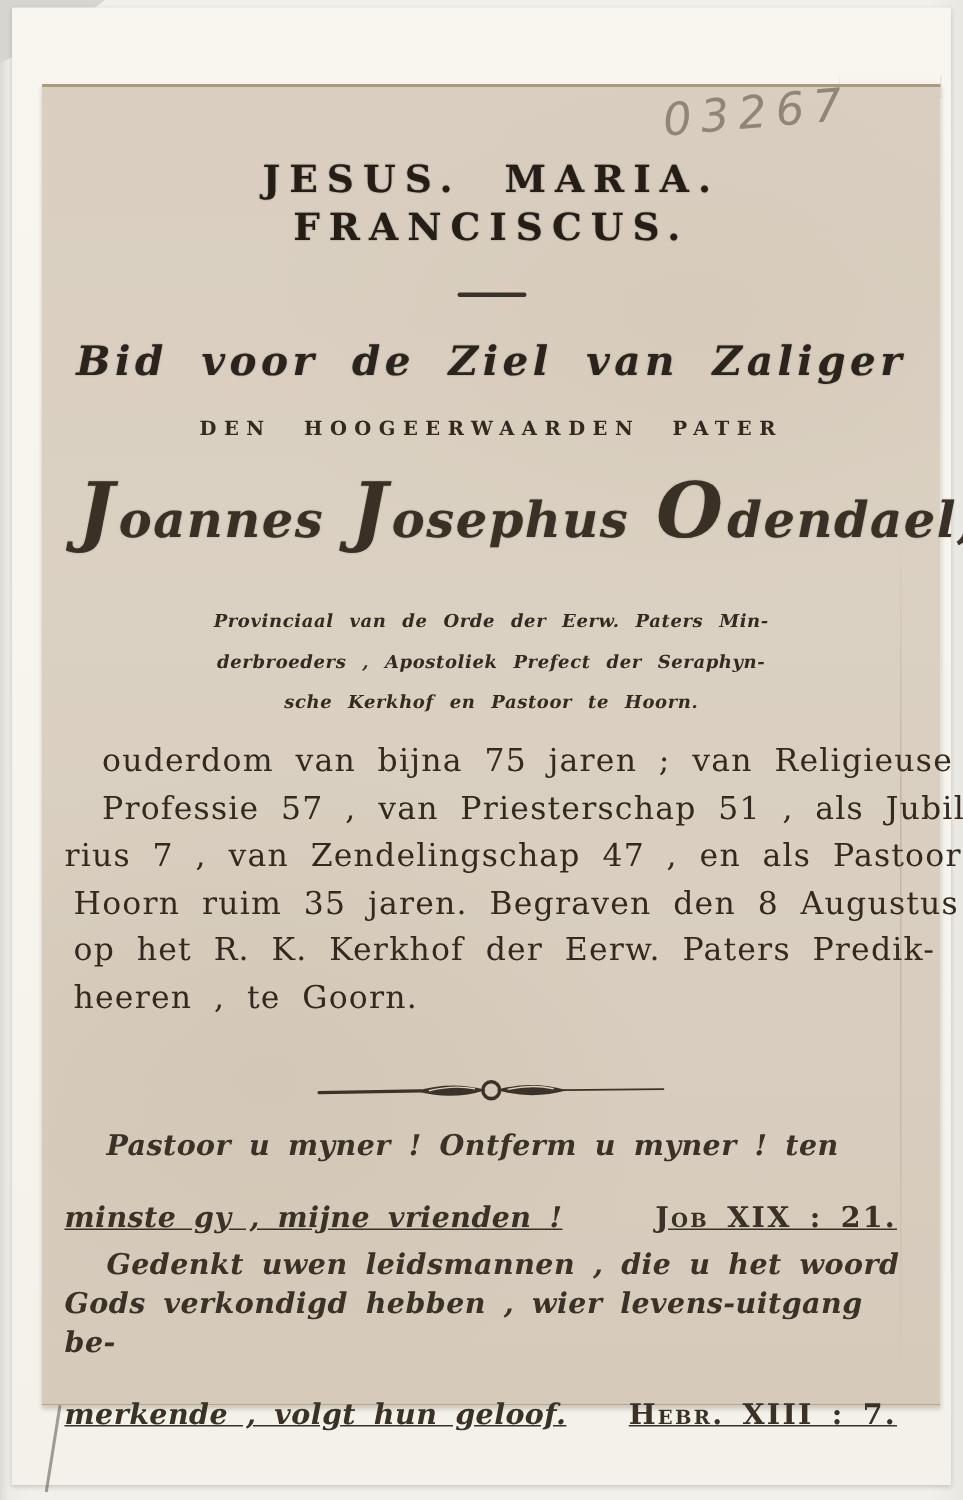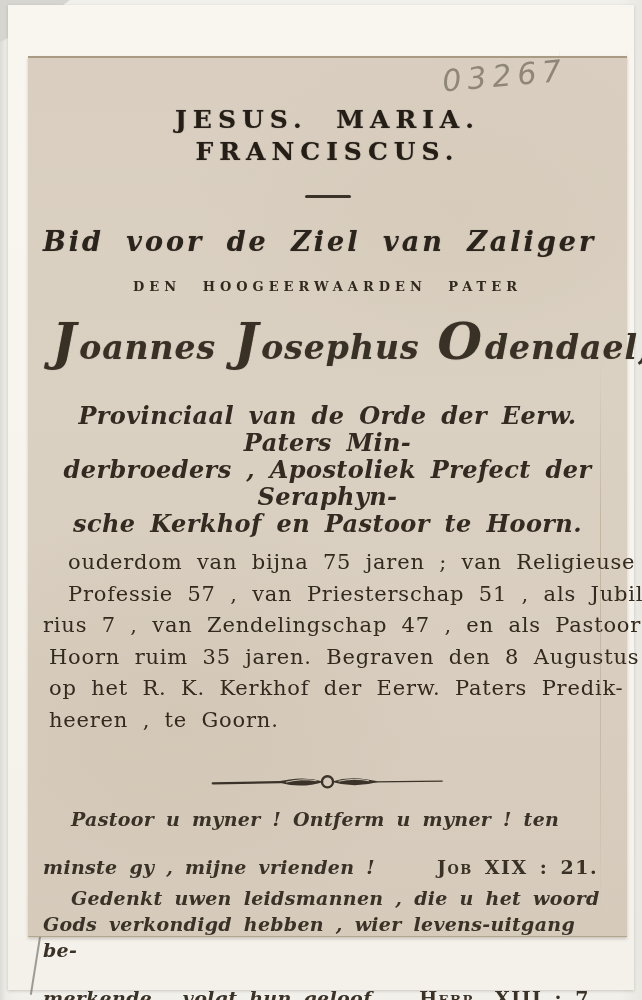--- a/index.html
+++ b/index.html
@@ -63,21 +63,21 @@
     font-size:25px;line-height:32px;font-weight:bold;
     letter-spacing:6px;word-spacing:14px;
     color:#241e17;
     text-shadow:0 0 1px rgba(30,24,18,0.55);
   }
   .title-rule{
     width:46px;height:3px;margin:27px auto 0;
     background:#3b332a;border-radius:2px;
   }
   .motto{
-    margin-top:26px;text-align:left;
+    margin-top:26px;text-align:center;
     font-size:27px;line-height:36px;
     font-weight:bold;font-style:italic;
     letter-spacing:3px;word-spacing:10px;
     color:#2b241c;
     text-shadow:0 0 1px rgba(30,24,18,0.45);
   }
   .subtitle{
     margin-top:19px;text-align:center;
     font-size:13px;line-height:16px;font-weight:bold;
     letter-spacing:5px;word-spacing:12px;
@@ -91,21 +91,21 @@
     font-size:33px;font-weight:bold;font-style:italic;
     letter-spacing:1px;color:#3a3126;
     text-shadow:0 0 1px rgba(40,32,22,0.4);
     text-align:center;
   }
   .name-word::first-letter{
     font-size:51px;letter-spacing:3px;
   }
   .role{
     margin-top:14px;text-align:center;
-    font-size:24px;line-height:27px;
+    font-size:12px;line-height:27px;
     font-weight:bold;font-style:italic;
     word-spacing:6px;letter-spacing:0.4px;
     color:#332b21;
   }
   .obituary{
     margin-top:10px;
     font-size:21px;line-height:31.5px;
     word-spacing:7px;letter-spacing:0.8px;
     color:#33291e;
   }
@@ -117,21 +117,21 @@
   }
   .quote{
     font-size:19px;line-height:26px;
     font-weight:bold;font-style:italic;
     word-spacing:5px;letter-spacing:0.3px;
     color:#3a3127;
   }
   .quote1{margin-top:12px;}
   .quote2{margin-top:5px;}
   .q-indent{padding-left:28px;}
-  .q-flex{display:flex;justify-content:space-between;align-items:baseline;}
+  .q-flex{display:flex;justify-content:space-between;align-items:baseline;text-decoration:underline;}
   .q-ref{
     font-style:normal;font-variant:small-caps;
     letter-spacing:1.5px;word-spacing:4px;font-size:19px;
     padding-right:14px;
     margin-top:22px;
   }
 </style>
 </head>
 <body>
 

